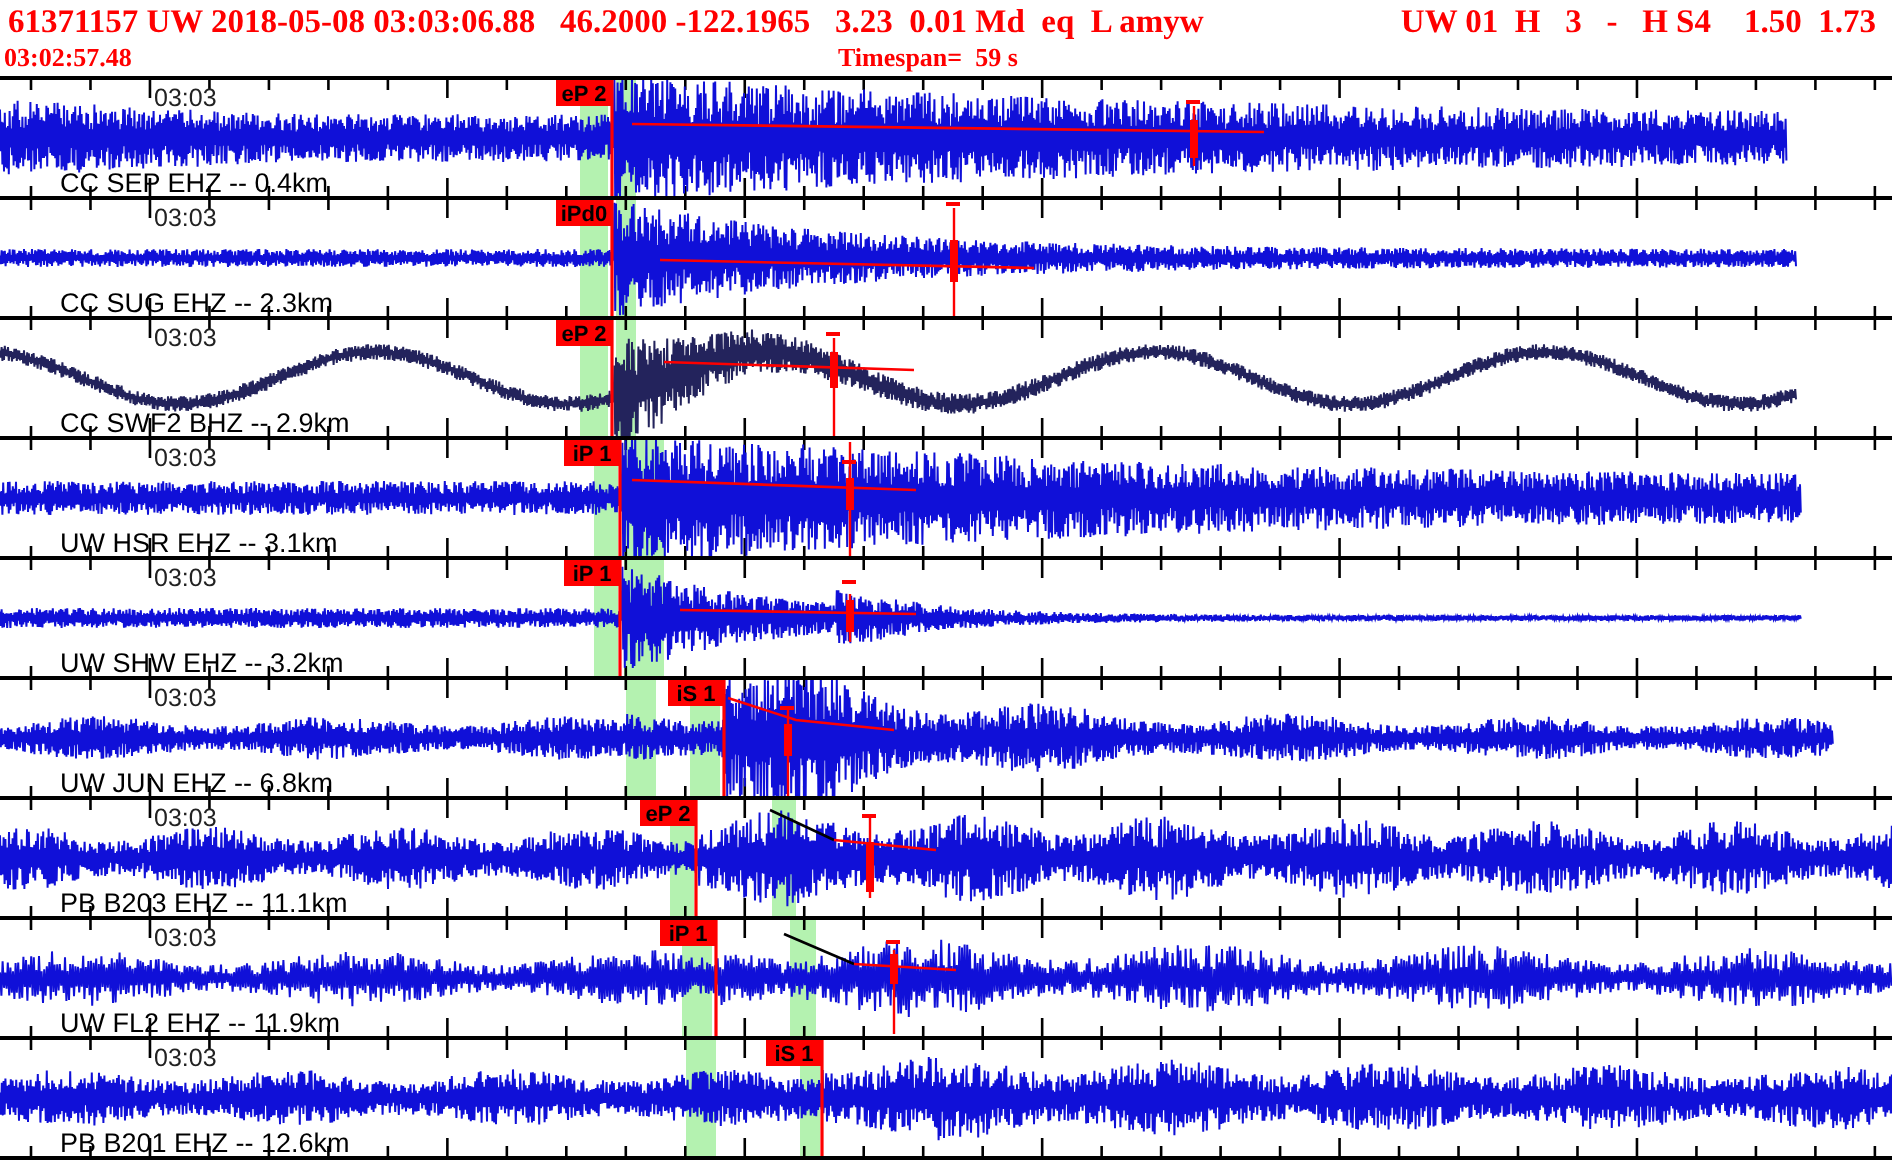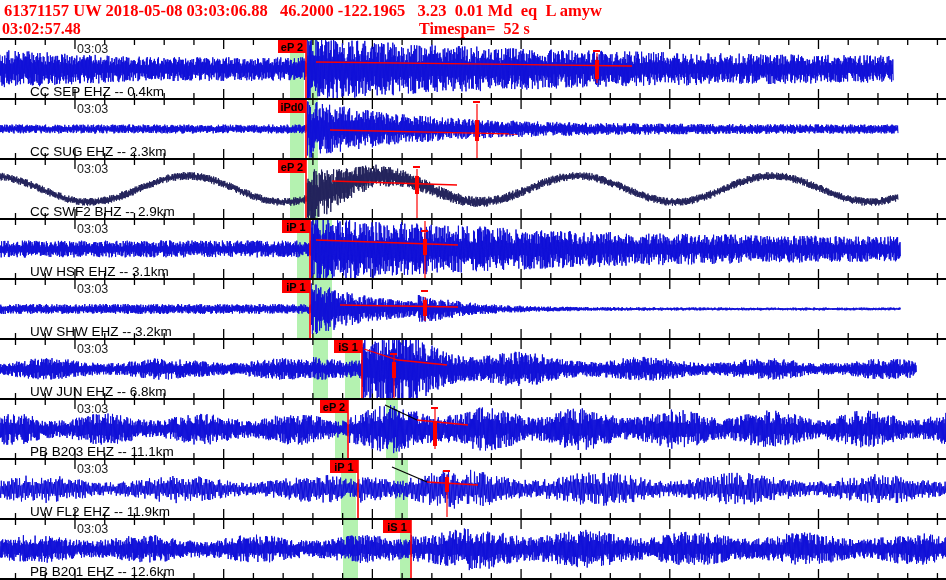--- a/index.html
+++ b/index.html
@@ -3,40 +3,41 @@
 <meta charset="utf-8">
 <style>
   html,body{margin:0;padding:0;background:#fff;}
   .app{position:relative;width:946px;height:580px;background:#fff;overflow:hidden;
        font-family:"Liberation Sans",sans-serif;}
   .hdr{height:38px;position:relative;}
   .hl1{display:flex;justify-content:space-between;align-items:flex-start;
        padding:1px 8px 0 4px;color:#f00;font-family:"Liberation Serif",serif;
        font-weight:bold;font-size:16.5px;white-space:pre;line-height:20px;}
   .hl2{position:relative;height:17px;color:#f00;font-family:"Liberation Serif",serif;
-       font-weight:bold;font-size:16px;white-space:pre;line-height:15px;}
+       font-weight:bold;font-size:13px;white-space:pre;line-height:15px;}
   .hl2 .start{position:absolute;left:2px;top:0;}
   .hl2 .tspan{position:absolute;left:419px;top:0;}
   .hl2 .end{position:absolute;right:2px;top:16px;}
   #traces{height:542px;overflow:hidden;}
   .row{height:58px;border-top:2px solid #000;position:relative;background:#fff;}
   .row:last-child{border-bottom:2px solid #000;}
   .row svg{display:block;}
 </style>
 </head>
 <body>
 
 <div class="app">
   <div class="hdr">
     <div class="hl1">
       <span>61371157 UW 2018-05-08 03:03:06.88   46.2000 -122.1965   3.23  0.01 Md  eq  L amyw</span>
+      <span>UW 01  H   3   -   H S4    1.50  1.73</span>
     </div>
     <div class="hl2">
       <span class="start">03:02:57.48</span>
-      <span class="tspan">Timespan=  52 s</span>
+      <span class="tspan">Timespan=  59 s</span>
       <span class="end">03:03:29.29</span>
     </div>
   </div>
   <div id="traces">
       <div class="row">
         <svg width="946" height="58" viewBox="0 0 946 58">
           <rect x="290" y="0" width="14" height="58" fill="#b4f2b0"></rect>
           <rect x="308" y="0" width="10" height="58" fill="#b4f2b0"></rect>
           <g stroke="#000000" stroke-width="1.3">
             <line x1="15.5" y1="0" x2="15.5" y2="5"></line>

